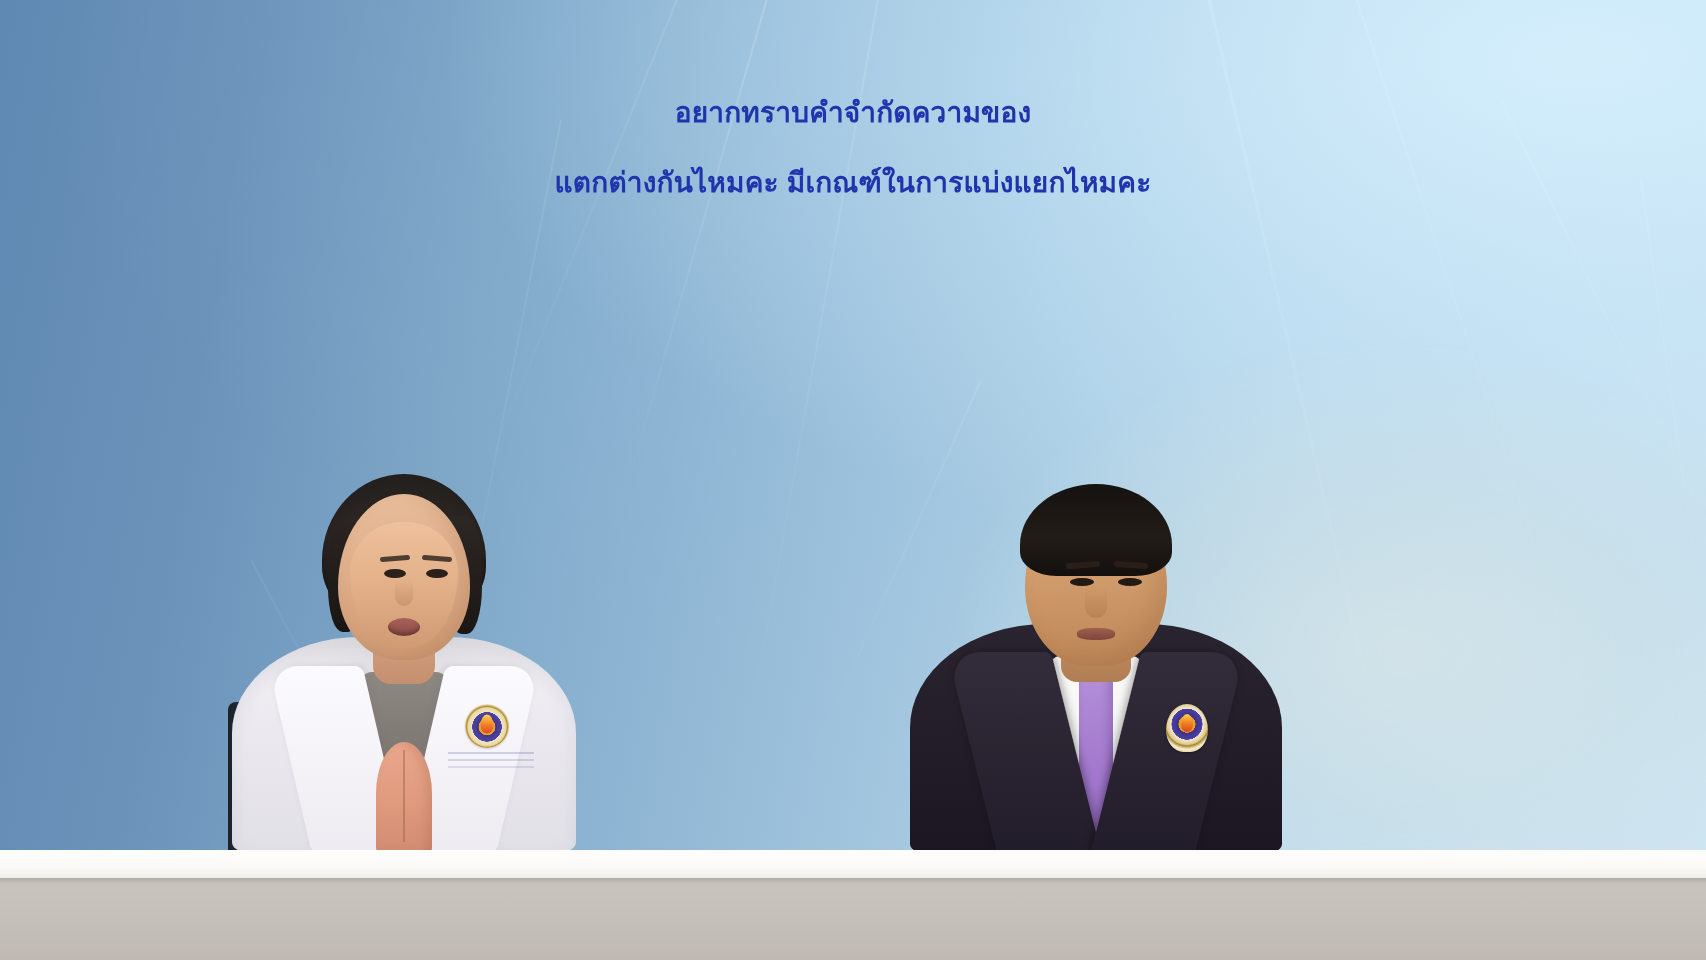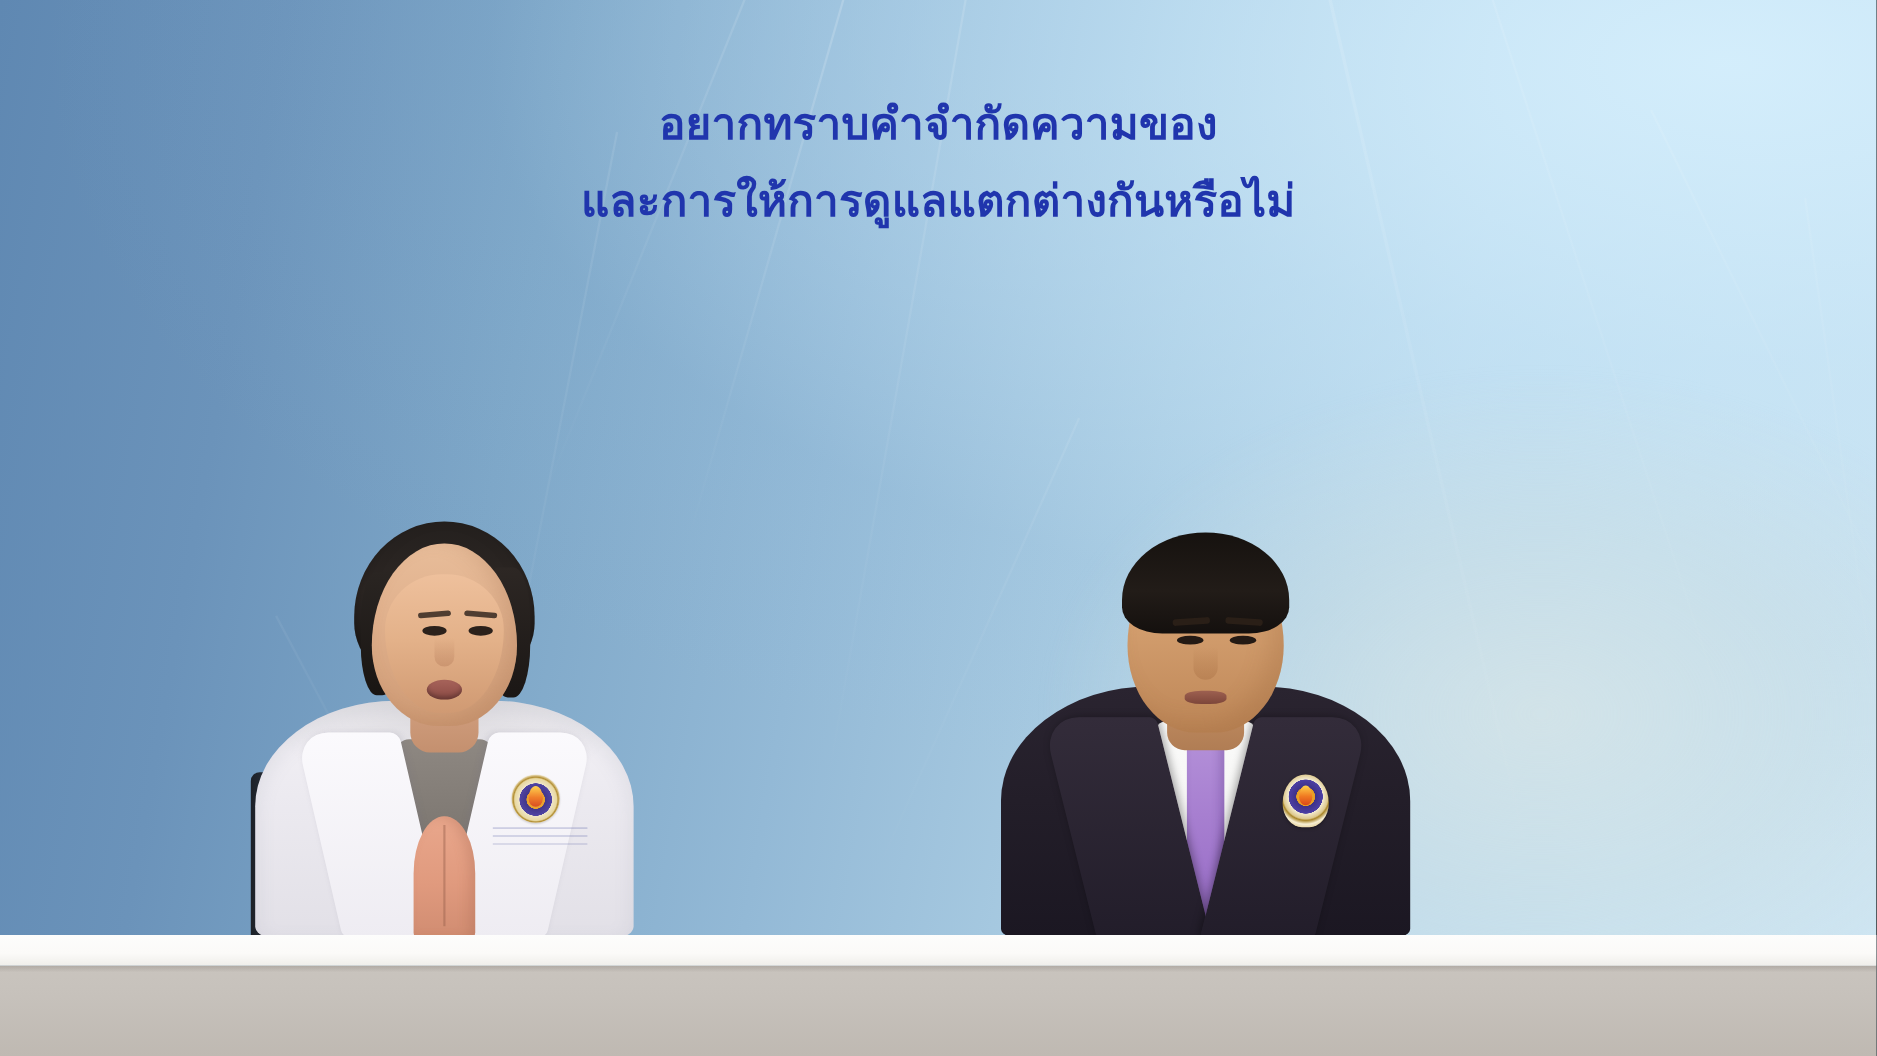--- a/index.html
+++ b/index.html
@@ -51,21 +51,21 @@
   .s9 { left:250px;  top:560px;  width:1.5px; height:300px; transform:rotate(-28deg); opacity:.14; }
   .s10{ left:1640px; top:180px;  width:1.5px; height:540px; transform:rotate(-8deg);  opacity:.18; }
 
   
   .caption {
     position:absolute;
     left:0; right:0; top:78px;
     text-align:center;
     color:#2035ad;
     font-weight:700;
-    font-size:40px;
+    font-size:28px;
     line-height:70px;
     letter-spacing:.2px;
     z-index:30;
     text-rendering:optimizeLegibility;
   }
   .caption .line { display:block; white-space:nowrap; }
 
   
   .desk-edge {
     position:absolute; left:0; right:0; top:850px; height:28px;
@@ -359,16 +359,16 @@
     </div>
 
   </div>
 
   <div class="desk-edge"></div>
   <div class="desk-top"></div>
   <div class="desk-shadow"></div>
 
   <div class="caption">
     <span class="line">อยากทราบคำจำกัดความของ</span>
-    <span class="line">และการให้การดูแลแตกต่างกันหรือไม่</span>
+    <span class="line">แตกต่างกันไหมคะ มีเกณฑ์ในการแบ่งแยกไหมคะ</span>
   </div>
 
 </div>
 
 </body></html>

